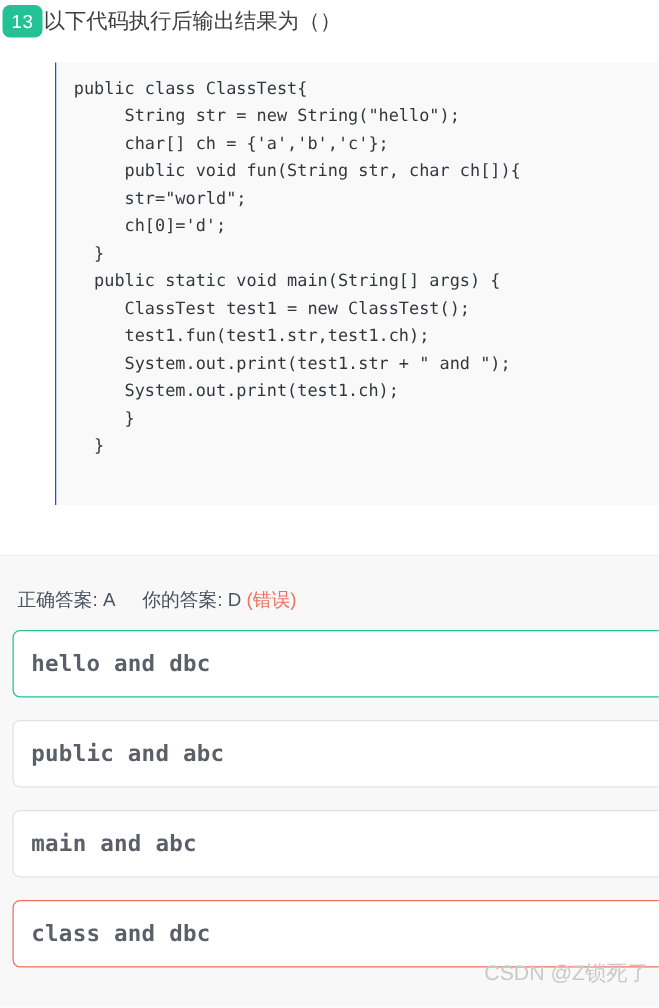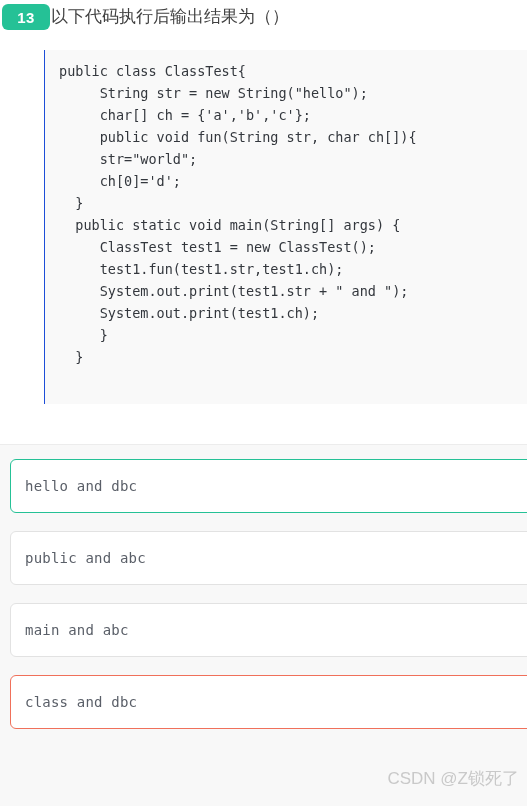--- a/index.html
+++ b/index.html
@@ -24,27 +24,27 @@
 
   .question-header {
     display: flex;
     align-items: flex-start;
     padding: 4px 0 0 2px;
     height: 32px;
   }
 
   .q-badge {
     flex: 0 0 auto;
-    width: 48px;
+    width: 32px;
     height: 26px;
     background: #25c196;
     border-radius: 6px;
     color: #ffffff;
     font-size: 15px;
-    font-weight: 700;
+    font-weight: 400;
     display: flex;
     align-items: center;
     justify-content: center;
     letter-spacing: 0.5px;
   }
 
   .q-title {
     flex: 1 1 auto;
     font-size: 17px;
     color: #404040;
@@ -121,23 +121,24 @@
     padding-left: 14px;
     box-sizing: border-box;
     width: 560px;   
   }
 
   .option-card.correct { border-color: #25c196; }
   .option-card.chosen-wrong { border-color: #f0705a; }
 
   .option-text {
     font-family: "DejaVu Sans Mono", "Liberation Mono", monospace;
-    font-size: 14px;
+    font-size: 18px;
     color: #5a5f68;
     letter-spacing: 0.2px;
+    font-weight: bold;
   }
 
   
   .watermark {
     position: absolute;
     right: 8px;
     bottom: 16px;
     font-size: 17px;
     color: #c9c9c9;
     font-family: "Liberation Sans", sans-serif;
@@ -171,20 +172,28 @@
      }
   }</pre>
   </div>
 
 </div>
 
 <hr class="section-divider">
 
 <div class="answer-section">
 
+  <div class="answer-summary">
+    <span class="label">正确答案:</span>
+    <span class="value">A</span>
+    <span class="gap"></span>
+    <span class="label">你的答案:</span>
+    <span class="value">D</span>
+    <span class="wrong-tag">(错误)</span>
+  </div>
 
   <div class="options">
 
     <div class="option-card correct">
       <span class="option-text">hello and dbc</span>
     </div>
 
     <div class="option-card">
       <span class="option-text">public and abc</span>
     </div>

